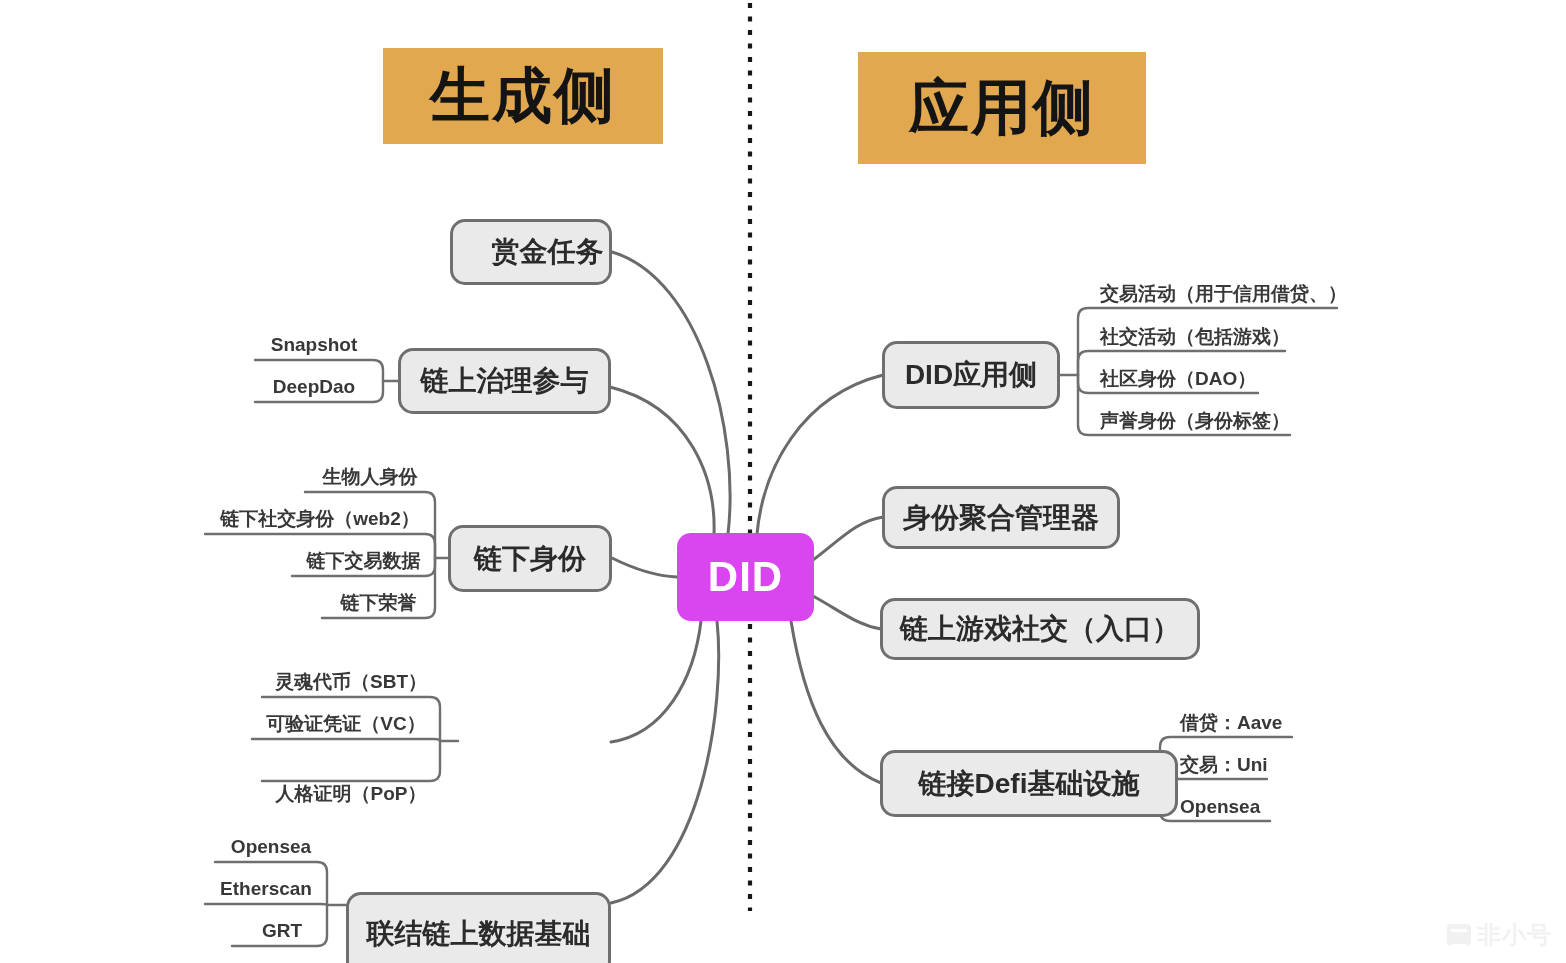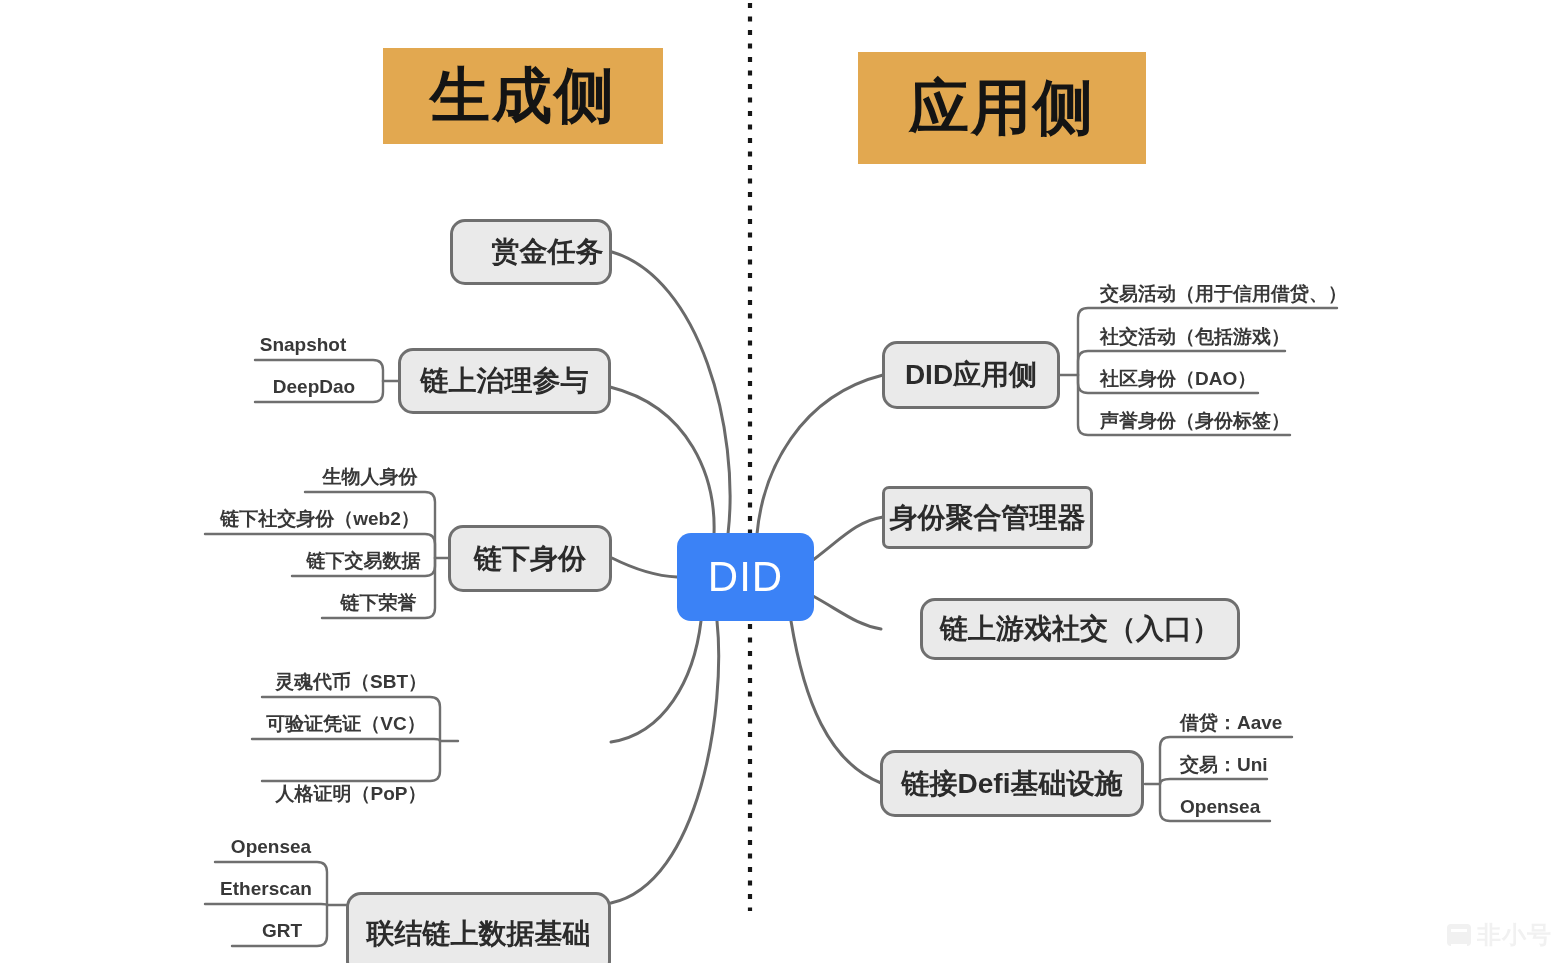--- a/index.html
+++ b/index.html
@@ -18,21 +18,21 @@
     background:#e2a850;color:#141414;font-weight:800;font-size:60px;letter-spacing:2px;
   }
   .node{
     position:absolute;display:flex;align-items:center;justify-content:center;
     background:#eaeaea;border:3px solid #6f6f6f;border-radius:15px;
     color:#2b2b2b;font-weight:700;font-size:28px;white-space:nowrap;
     box-sizing:border-box;
   }
   .did{
     position:absolute;display:flex;align-items:center;justify-content:center;
-    background:#3b82f6;border-radius:14px;color:#ffffff;font-weight:400;font-size:42px;
+    background:#d946ef;border-radius:14px;color:#ffffff;font-weight:700;font-size:42px;
     letter-spacing:1px;box-sizing:border-box;
   }
   .leaf{
     position:absolute;color:#383838;font-weight:700;font-size:19px;
     white-space:nowrap;line-height:22px;box-sizing:border-box;
   }
   .leaf.c{text-align:center;}
   .leaf.l{text-align:left;}
   .watermark{
     position:absolute;right:14px;bottom:12px;display:flex;align-items:center;gap:6px;
@@ -100,25 +100,25 @@
   <div class="hdr" style="left:858px;top:52px;width:288px;height:112px;">应用侧</div>
 
   <div class="did" style="left:677px;top:533px;width:137px;height:88px;">DID</div>
 
   <div class="node" style="left:450px;top:219px;width:162px;height:66px;padding-left:33px;">赏金任务</div>
   <div class="node" style="left:398px;top:348px;width:213px;height:66px;">链上治理参与</div>
   <div class="node" style="left:448px;top:525px;width:164px;height:67px;">链下身份</div>
   <div class="node" style="left:346px;top:872px;width:265px;height:84px;margin-top:20px;">联结链上数据基础</div>
 
   <div class="node" style="left:882px;top:341px;width:178px;height:68px;">DID应用侧</div>
-  <div class="node" style="left:882px;top:486px;width:211px;height:63px;border-radius:7px;">身份聚合管理器</div>
-  <div class="node" style="left:880px;top:598px;width:320px;height:62px;margin-left:40px;">链上游戏社交（入口）</div>
-  <div class="node" style="left:880px;top:750px;width:264px;height:67px;">链接Defi基础设施</div>
+  <div class="node" style="left:882px;top:486px;width:238px;height:63px;">身份聚合管理器</div>
+  <div class="node" style="left:880px;top:598px;width:320px;height:62px;">链上游戏社交（入口）</div>
+  <div class="node" style="left:880px;top:750px;width:298px;height:67px;">链接Defi基础设施</div>
 
-  <div class="leaf c" style="left:244px;top:334px;width:118px;">Snapshot</div>
+  <div class="leaf c" style="left:255px;top:334px;width:118px;">Snapshot</div>
   <div class="leaf c" style="left:255px;top:376px;width:118px;">DeepDao</div>
 
   <div class="leaf c" style="left:305px;top:466px;width:130px;">生物人身份</div>
   <div class="leaf c" style="left:205px;top:508px;width:230px;">链下社交身份（web2）</div>
   <div class="leaf c" style="left:292px;top:550px;width:143px;">链下交易数据</div>
   <div class="leaf c" style="left:322px;top:592px;width:113px;">链下荣誉</div>
 
   <div class="leaf c" style="left:262px;top:671px;width:178px;">灵魂代币（SBT）</div>
   <div class="leaf c" style="left:252px;top:713px;width:188px;">可验证凭证（VC）</div>
   <div class="leaf c" style="left:262px;top:755px;width:178px;margin-top:28px;">人格证明（PoP）</div>

